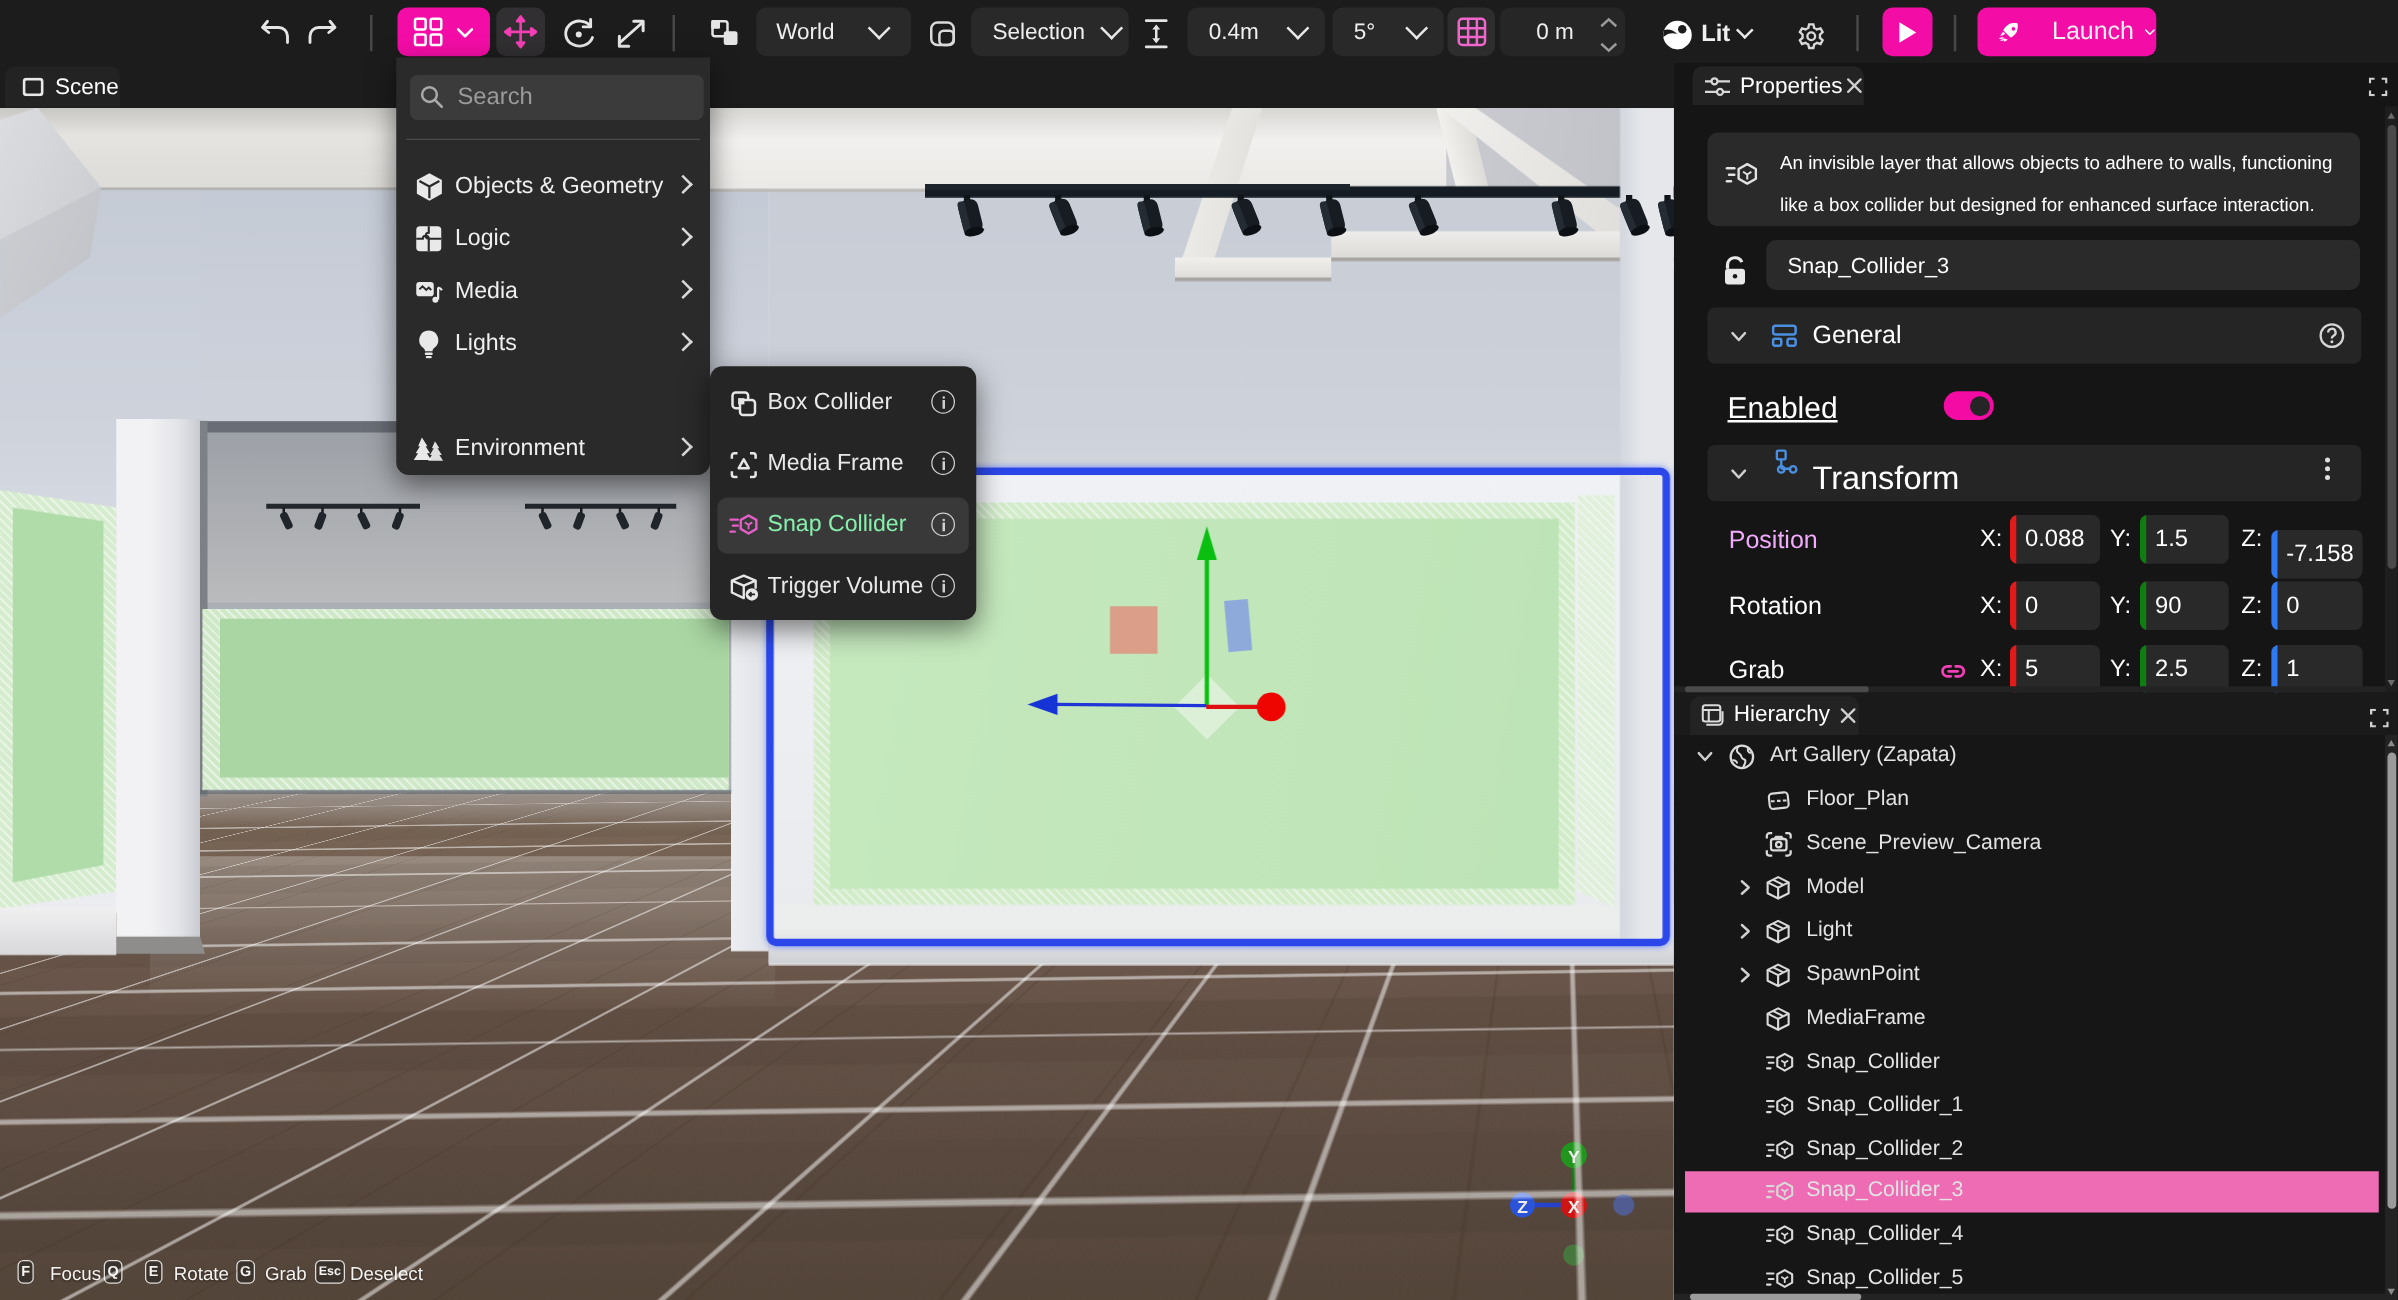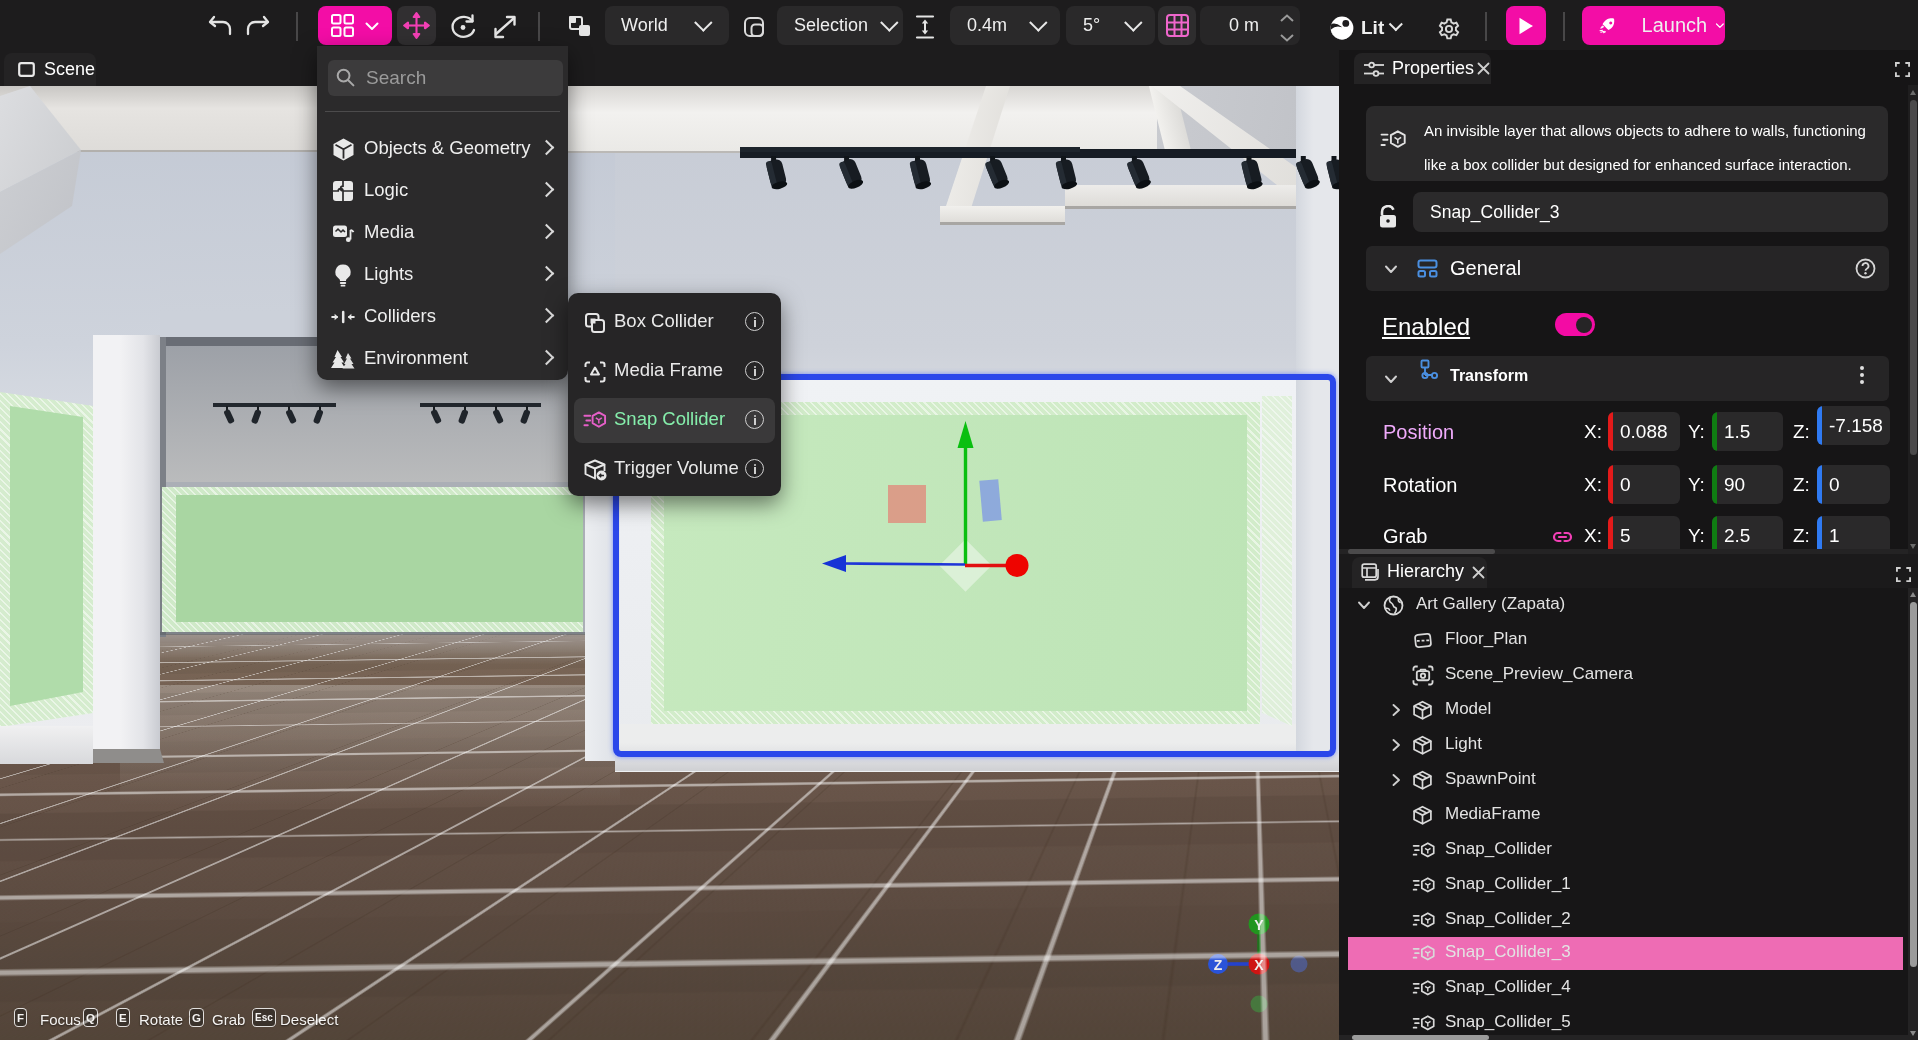--- a/index.html
+++ b/index.html
@@ -453,31 +453,20 @@
         <span class="mic">
           <svg width="22" height="24" viewBox="0 0 22 24">
             <path d="M11 1.5 a7.6 7.6 0 0 1 4.3 13.9 c-.9.7-1.3 1.4-1.3 2.6 H8 c0-1.2-.4-1.9-1.3-2.6 A7.6 7.6 0 0 1 11 1.5 Z" fill="#e9e9e9"></path>
             <rect x="7.8" y="19" width="6.4" height="2" rx="1" fill="#e9e9e9"></rect>
             <rect x="8.6" y="21.8" width="4.8" height="1.8" rx="0.9" fill="#e9e9e9"></rect>
           </svg>
         </span>
         <span class="mtx">Lights</span>
         <span class="mchev"></span>
       </div>
-<div class="mrow" style="top:250px">
-        <span class="mic">
-          <svg width="27" height="24" viewBox="0 0 27 24">
-            <path d="M1.5 12 H8 M19 12 H25.5" stroke="#e9e9e9" stroke-width="2.2"></path>
-            <path d="M8.5 12 L4.8 8.7 V15.3 Z M18.5 12 L22.2 8.7 V15.3 Z" fill="#e9e9e9"></path>
-            <rect x="12.4" y="5.5" width="2.6" height="13" rx="1.3" fill="#e9e9e9"></rect>
-          </svg>
-        </span>
-        <span class="mtx">Colliders</span>
-        <span class="mchev"></span>
-      </div>
 <div class="mrow" style="top:292px">
         <span class="mic">
           <svg width="26" height="24" viewBox="0 0 26 24">
             <path d="M7.5 3 L12 10 H10.5 L14 15.5 H11.5 L15 21 H1 L4.5 15.5 H2.5 L6 10 H4.5 Z" fill="#e9e9e9"></path>
             <path d="M18 6 L21.5 11.5 H20 L23.5 17 H21.5 L24.5 21.5 H12.5 L15.5 17 H14 L17 11.5 H15.5 Z" fill="#e9e9e9" opacity=".95"></path>
           </svg>
         </span>
         <span class="mtx">Environment</span>
         <span class="mchev"></span>
       </div>
@@ -612,36 +601,36 @@
         <path d="M2 2.5 L7 8 L12 2.5" fill="none" stroke="#cfcfcf" stroke-width="2" stroke-linecap="round" stroke-linejoin="round"></path>
       </svg>
 <svg class="abs" style="left:80px;top:308px" width="20" height="22" viewBox="0 0 20 22">
         <g fill="none" stroke="#4a8fe0" stroke-width="1.9">
           <rect x="2.5" y="2.5" width="7" height="7" rx="1"></rect>
           <path d="M6 9.5 V17 M6 17 H14"></path>
           <circle cx="6" cy="17.5" r="2.6"></circle>
           <circle cx="15.5" cy="17.5" r="2.6"></circle>
         </g>
       </svg>
-<span class="abs" style="left:111px;top:317px;font-size:16px;color:#fff;font-weight:bold;">Transform</span>
+<span class="abs" style="left:111px;top:317px;font-size:26px;color:#fff;">Transform</span>
 <div class="abs" style="left:521px;top:316px;width:4px;height:4px;background:#e0e0e0;border-radius:50%;box-shadow:0 7px 0 #e0e0e0,0 14px 0 #e0e0e0;"></div>
 
 <span class="abs" style="left:44px;top:371px;font-size:20px;color:#f0abfc;">Position</span>
 <span class="abs" style="left:245px;top:371px;font-size:19px;color:#fff;">X:</span>
       <div class="abs" style="left:269px;top:362px;width:72px;height:39px;background:#2a292a;border-radius:6px;overflow:hidden;">
         <span class="abs" style="left:0;top:0;width:5px;height:39px;background:#e31a1a;"></span>
         <span class="abs" style="left:12px;top:9px;font-size:19px;color:#fff;">0.088</span>
       </div>
       <span class="abs" style="left:349px;top:371px;font-size:19px;color:#fff;">Y:</span>
       <div class="abs" style="left:373px;top:362px;width:71px;height:39px;background:#2a292a;border-radius:6px;overflow:hidden;">
         <span class="abs" style="left:0;top:0;width:5px;height:39px;background:#0f7d12;"></span>
         <span class="abs" style="left:12px;top:9px;font-size:19px;color:#fff;">1.5</span>
       </div>
       <span class="abs" style="left:454px;top:371px;font-size:19px;color:#fff;">Z:</span>
-      <div class="abs" style="left:478px;top:356px;width:73px;height:39px;background:#2a292a;border-radius:6px;overflow:hidden;">
+      <div class="abs" style="left:478px;top:374px;width:73px;height:39px;background:#2a292a;border-radius:6px;overflow:hidden;">
         <span class="abs" style="left:0;top:0;width:5px;height:39px;background:#2f7af2;"></span>
         <span class="abs" style="left:12px;top:9px;font-size:19px;color:#fff;">-7.158</span>
       </div>
 
 <span class="abs" style="left:44px;top:424px;font-size:20px;color:#fff;">Rotation</span>
 <span class="abs" style="left:245px;top:424px;font-size:19px;color:#fff;">X:</span>
       <div class="abs" style="left:269px;top:415px;width:72px;height:39px;background:#2a292a;border-radius:6px;overflow:hidden;">
         <span class="abs" style="left:0;top:0;width:5px;height:39px;background:#e31a1a;"></span>
         <span class="abs" style="left:12px;top:9px;font-size:19px;color:#fff;">0</span>
       </div>

